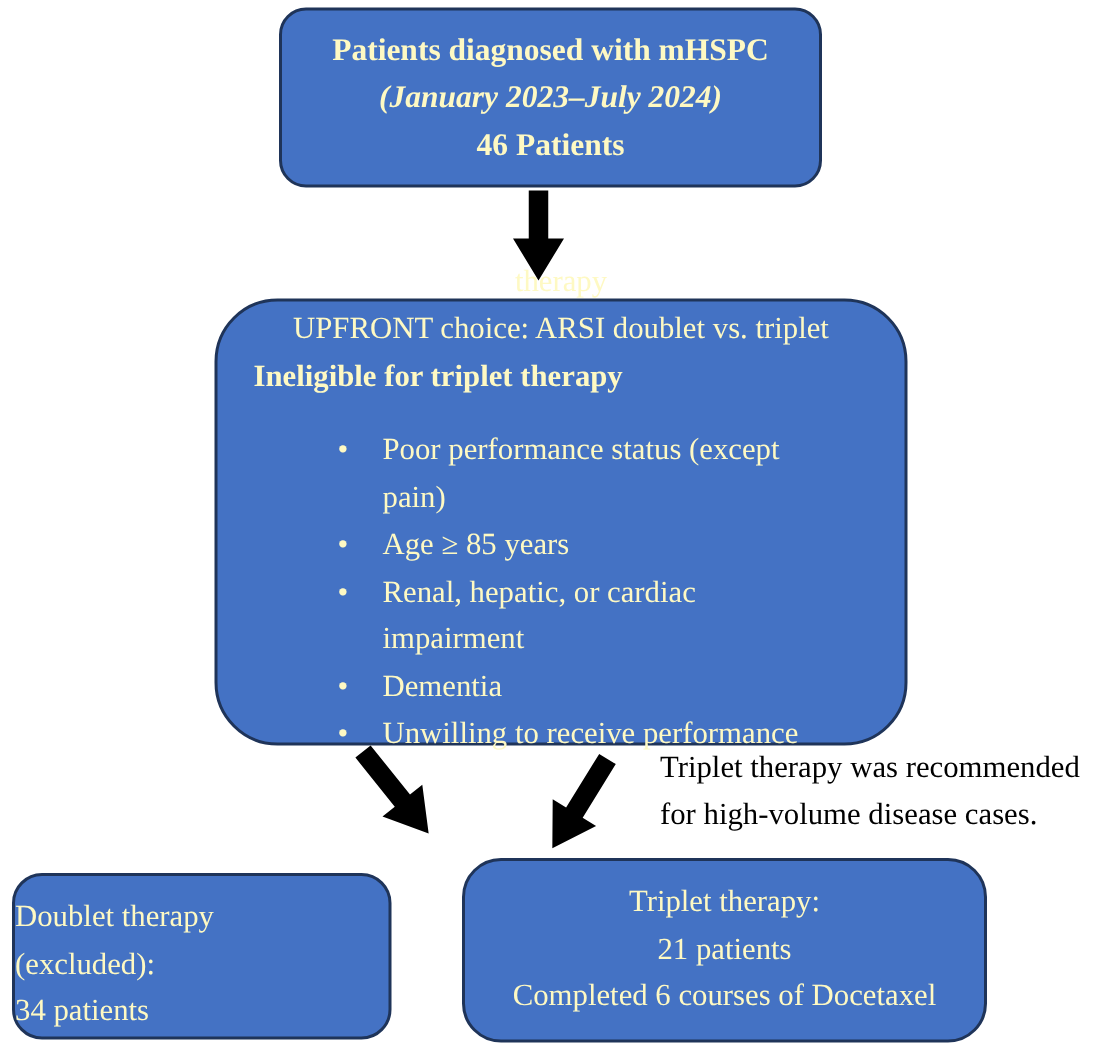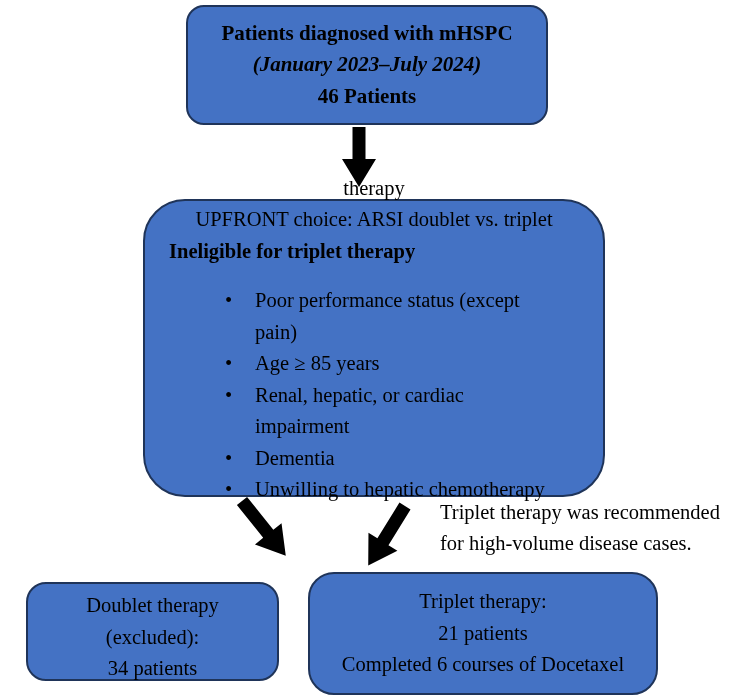--- a/index.html
+++ b/index.html
@@ -9,21 +9,21 @@
     height: 698px;
     background: #ffffff;
     overflow: hidden;
     font-family: "Liberation Serif", serif;
   }
   .box {
     position: absolute;
     box-sizing: border-box;
     background: #4472C4;
     border: 2.5px solid #1f3459;
-    color: #000000;
+    color: #fef9c3;
     display: flex;
     flex-direction: column;
     justify-content: center;
     font-size: 20.5px;
     line-height: 31.5px;
   }
 
   
   .top-box {
     left: 186px; top: 5px;
@@ -57,25 +57,23 @@
   .bullet-list li::before {
     content: "\2022";
     position: absolute;
     left: 38px;
     top: 0;
   }
 
   
   .left-box {
     left: 8px; top: 582px;
-    width: 253px; height: 99px;
+    width: 253px; height: 111px;
     border-radius: 20px;
-    text-align: center;
     padding-top: 12px;
-    margin-left: 18px;
   }
   .right-box {
     left: 308px; top: 572px;
     width: 350px; height: 123px;
     border-radius: 26px;
     text-align: center;
   }
 
   
   .annotation {
@@ -107,21 +105,21 @@
 
   <div class="box mid-box">
     <div class="mid-heading">therapy</div>
     <div class="mid-heading">UPFRONT choice: ARSI doublet vs. triplet</div>
     <div class="mid-subheading">Ineligible for triplet therapy</div>
     <ul class="bullet-list">
       <li>Poor performance status (except pain)</li>
       <li>Age ≥ 85 years</li>
       <li>Renal, hepatic, or cardiac impairment</li>
       <li>Dementia</li>
-      <li>Unwilling to hepatic chemotherapy</li>
+      <li>Unwilling to receive performance</li>
     </ul>
   </div>
 
   <div class="annotation">
     <div>Triplet therapy was recommended</div>
     <div>for high-volume disease cases.</div>
   </div>
 
   <div class="box left-box">
     <div>Doublet therapy</div>

